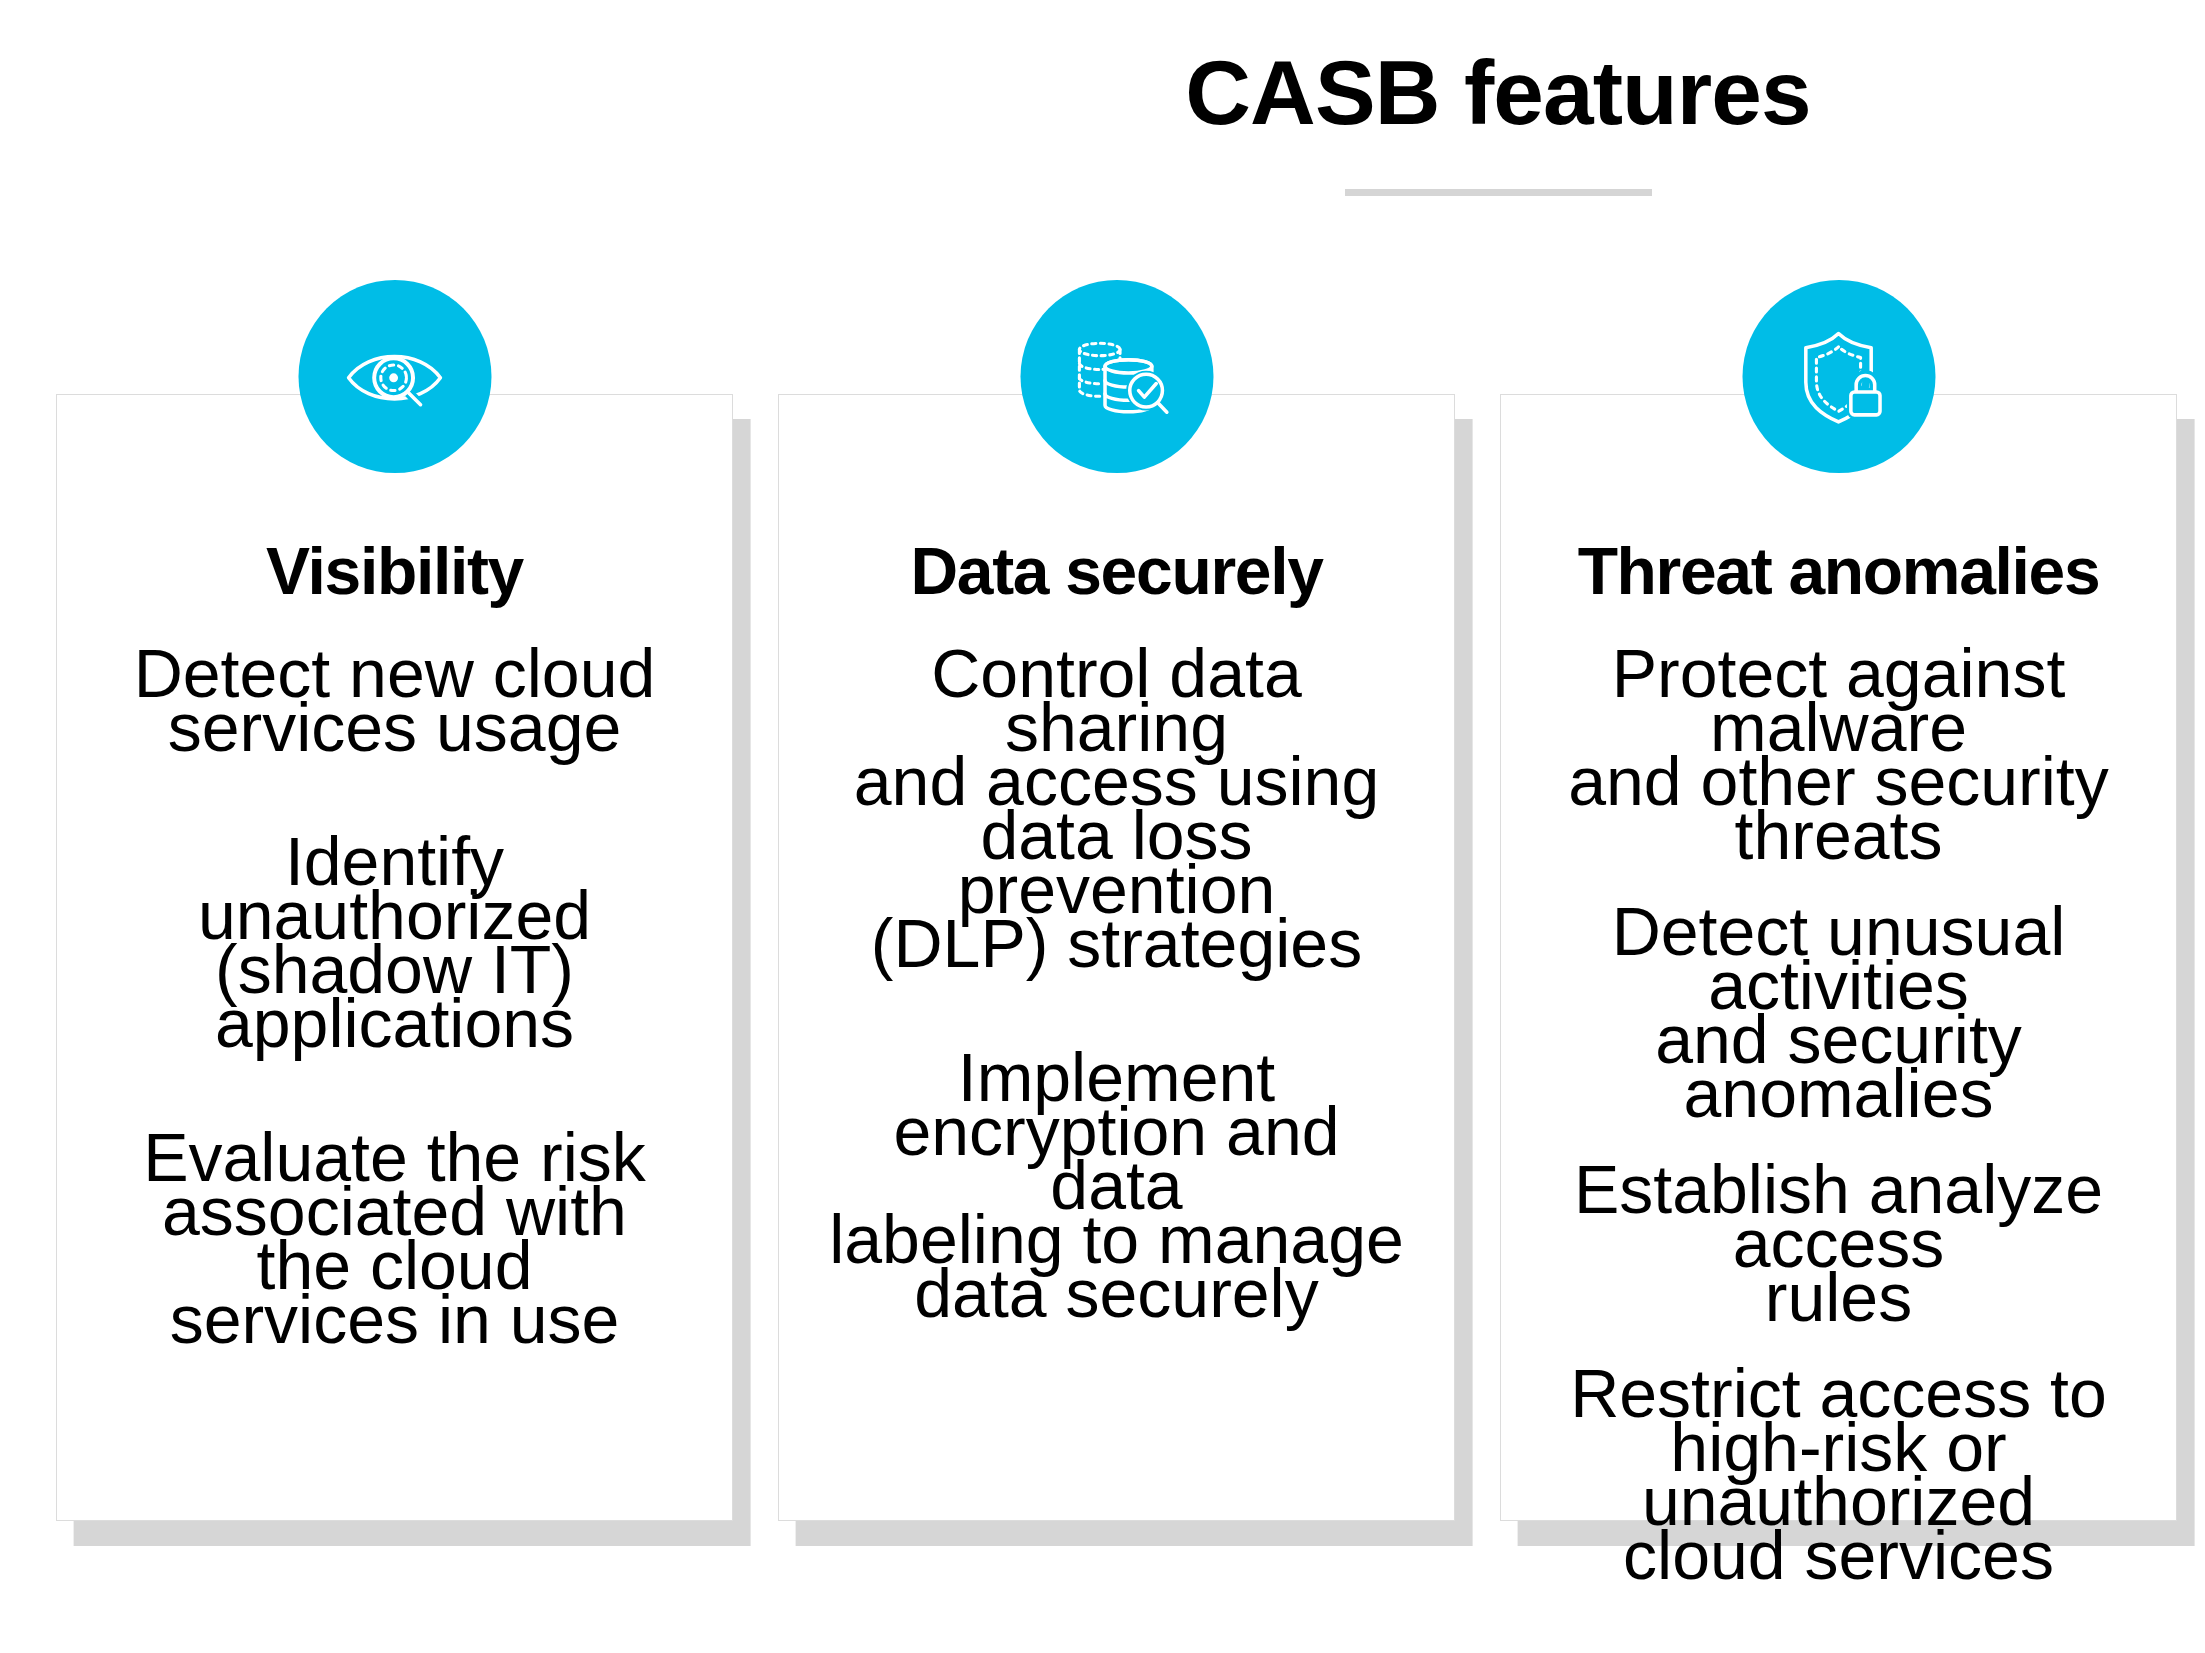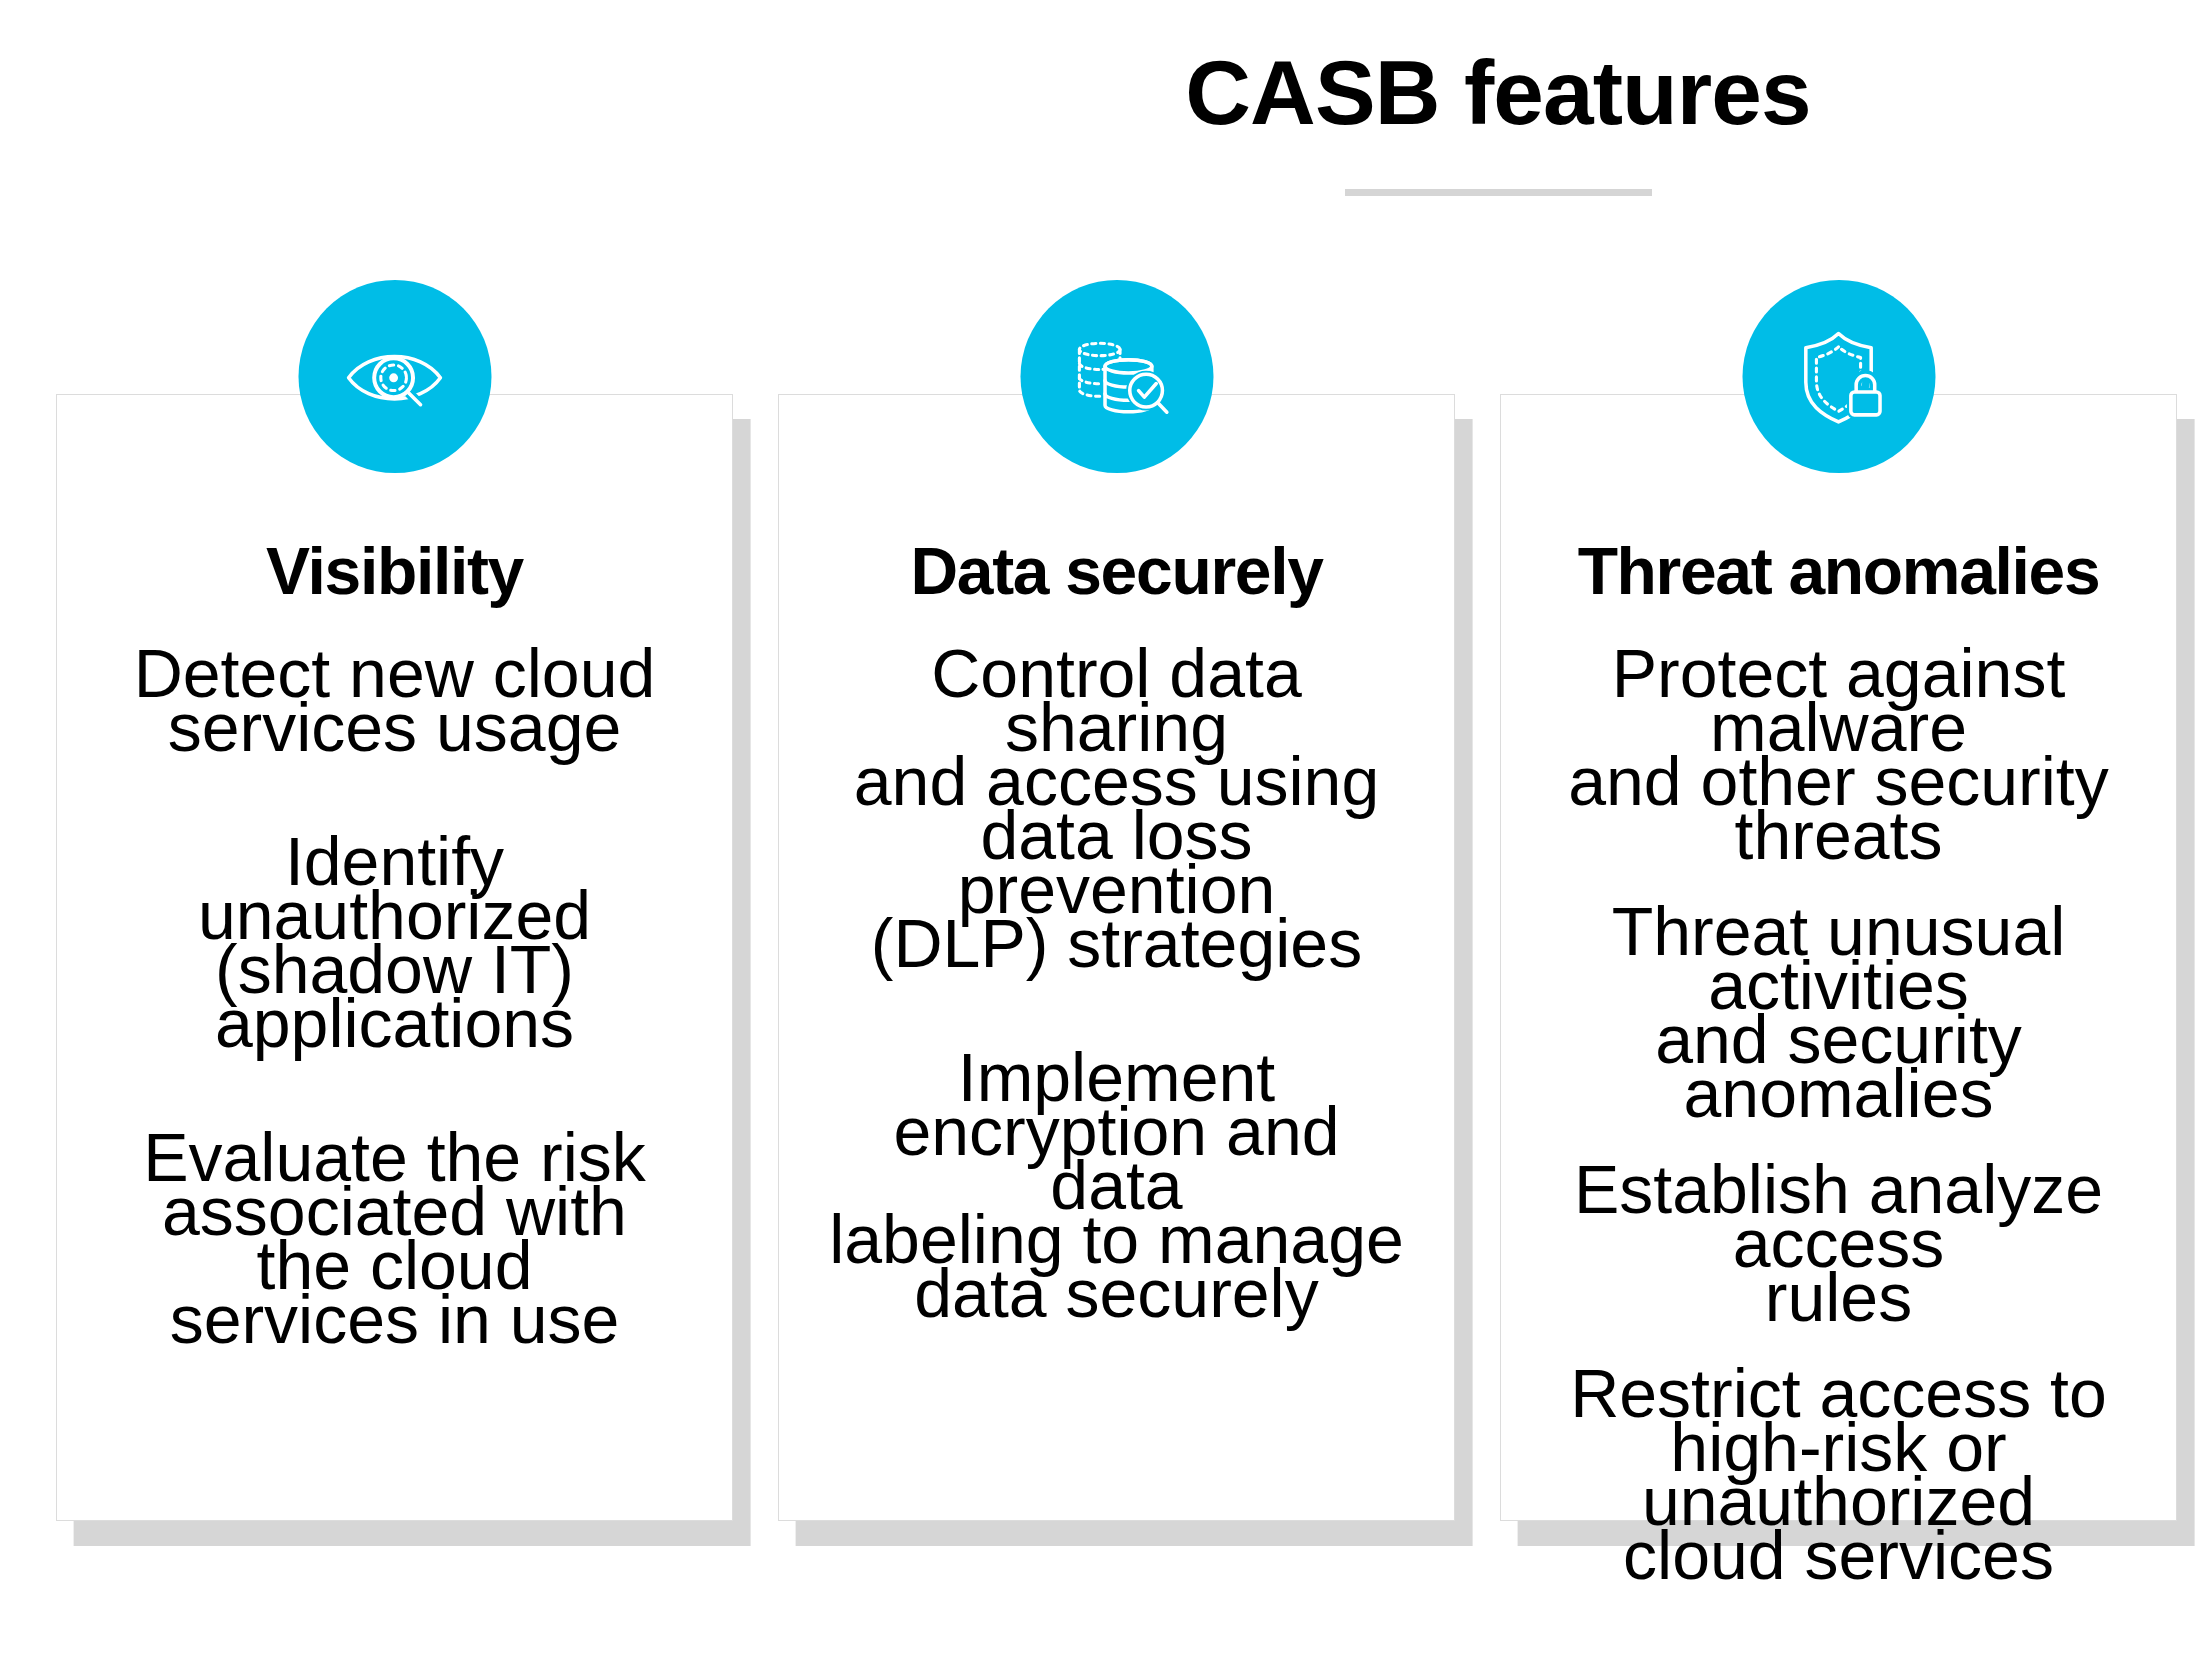--- a/index.html
+++ b/index.html
@@ -134,21 +134,21 @@
           <rect class="fa" x="148" y="156" width="66" height="52" rx="8" stroke="#00BDE7" stroke-width="18"></rect>
           <path class="s" d="M160,156 v-16 a21,21 0 0 1 42,0 v16"></path>
           <rect class="s fa" x="148" y="156" width="66" height="52" rx="8"></rect>
         </svg>
       </div>
       <h2>Threat anomalies</h2>
       <div class="body">
         <p>Protect against malware
 and other security
 threats</p>
-        <p>Threat unusual activities
+        <p>Detect unusual activities
 and security anomalies</p>
         <p>Establish analyze access
 rules</p>
         <p>Restrict access to
 high-risk or unauthorized
 cloud services</p>
       </div>
     </section>
 
   </div>

